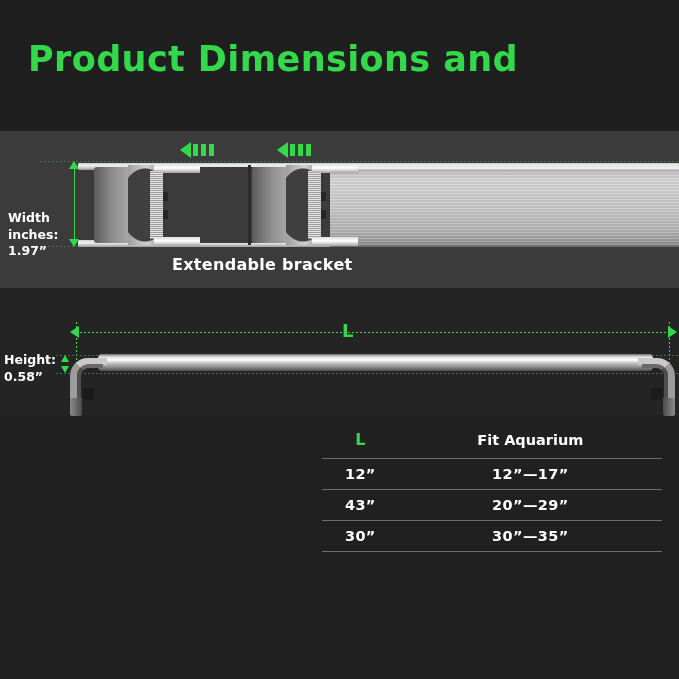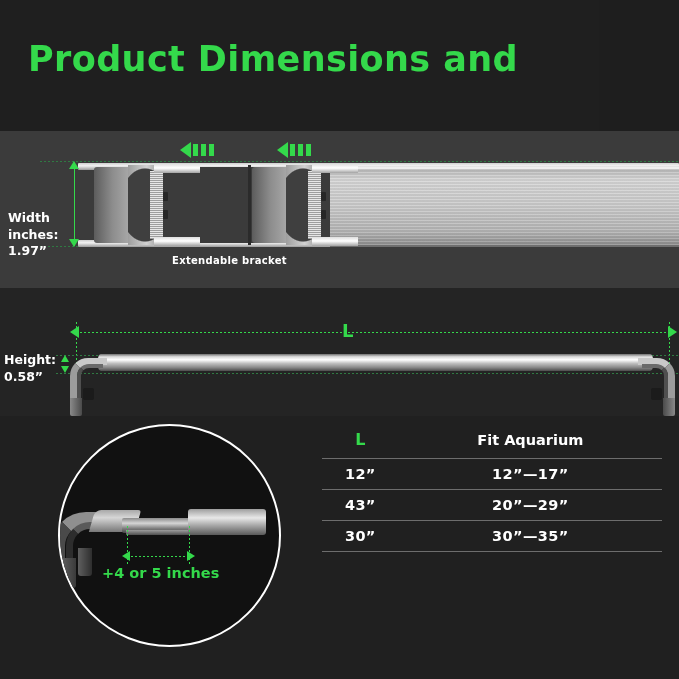--- a/index.html
+++ b/index.html
@@ -186,21 +186,21 @@
     position: absolute;
     top: 2px;
     width: 3px; height: 80px;
     background: #2b2b2b;
   }
 
   .bracket-caption {
     position: absolute;
     left: 172px; top: 255px;
     color: #ffffff;
-    font-size: 10px;
+    font-size: 16px;
     font-weight: bold;
     letter-spacing: 0.3px;
   }
 
   
   .section-side {
     position: absolute;
     left: 0; top: 288px;
     width: 679px; height: 128px;
     background: #242424;
@@ -553,36 +553,20 @@
     <div class="sv-leg right" style="left:571px;">
       <span class="curve"></span>
       <span class="curve2"></span>
       <span class="foot"></span>
       <span class="pad"></span>
     </div>
   </div>
 
   <div class="section-bottom"></div>
 
-  <div class="magnifier">
-    <span class="mag-leg-curve"></span>
-    <span class="mag-leg-curve2"></span>
-    <span class="mag-foot"></span>
-    <span class="mag-foot2"></span>
-    <span class="mag-shoulder"></span>
-    <span class="mag-rod"></span>
-    <span class="mag-rod-thin"></span>
-    <span class="mag-sleeve"></span>
-    <span class="mag-tick m1"></span>
-    <span class="mag-tick m2"></span>
-    <span class="mag-dimline"></span>
-    <span class="mag-dim-arrow l"></span>
-    <span class="mag-dim-arrow r"></span>
-    <span class="mag-text">+4 or 5 inches</span>
-  </div>
 
   <div class="size-table">
     <table>
       <thead>
         <tr>
           <th class="col-l">L</th>
           <th>Fit Aquarium</th>
         </tr>
       </thead>
       <tbody>

